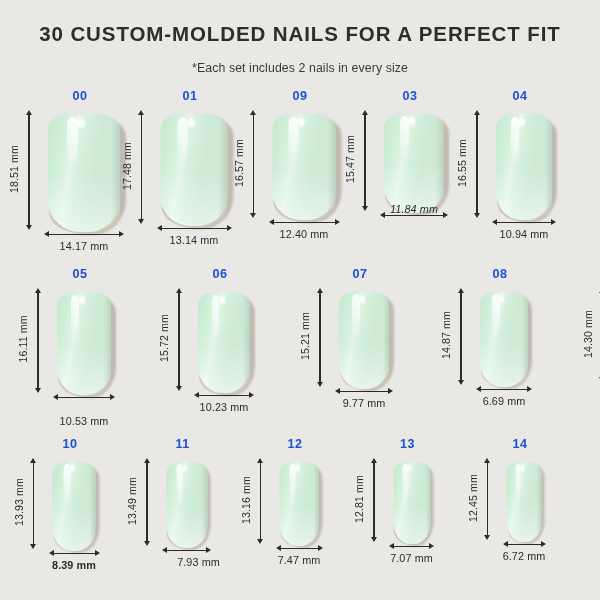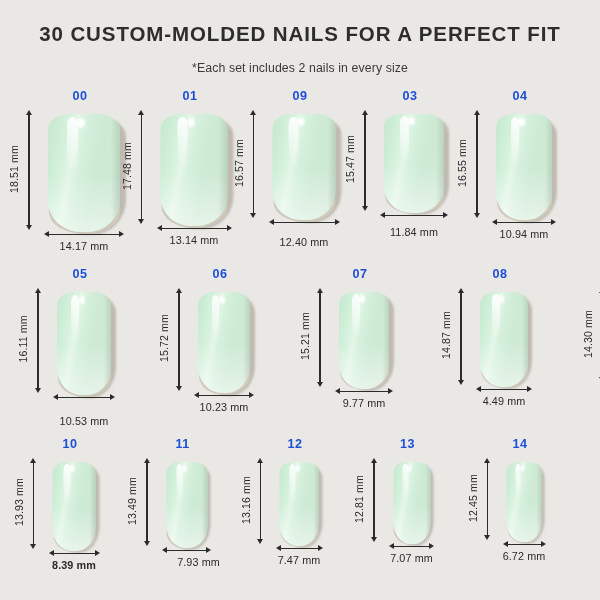--- a/index.html
+++ b/index.html
@@ -271,40 +271,40 @@
             <div class="nail">
               <div class="gloss"></div>
               <div class="gloss-dot"></div>
               <div class="sheen"></div>
               <div class="rim"></div>
             </div>
           </div>
           <div class="dim-v" style="left: 6.5px; top: 10px; height: 100px;"></div>
           <div class="dim-v-label" style="left: -31.5px; top: 53px; width: 48px; text-align: center;">16.57 mm</div>
           <div class="dim-h" style="left: 26.5px; top: 118px; width: 63px;"></div>
-          <div class="dim-h-label" style="top: 132px; left: 58px;">12.40 mm</div>
+          <div class="dim-h-label" style="top: 124px; left: 58px;">12.40 mm</div>
         </div>
       </div>
       <div class="cell">
         <div class="size-label">03</div>
         <div class="stage">
           <div class="nail-wrap" style="width: 60px; height: 99px; left: 58px; top: 10px;">
             <div class="shadow"></div>
             <div class="base"></div>
             <div class="nail">
               <div class="gloss"></div>
               <div class="gloss-dot"></div>
               <div class="sheen"></div>
               <div class="rim"></div>
             </div>
           </div>
           <div class="dim-v" style="left: 8px; top: 10px; height: 93px;"></div>
           <div class="dim-v-label" style="left: -30px; top: 49.5px; width: 48px; text-align: center;">15.47 mm</div>
           <div class="dim-h" style="left: 28px; top: 111px; width: 60px;"></div>
-          <div class="dim-h-label" style="top: 122px; left: 58px;">11.84 mm</div>
+          <div class="dim-h-label" style="top: 99px; left: 58px; font-style: italic;">11.84 mm</div>
         </div>
       </div>
       <div class="cell">
         <div class="size-label">04</div>
         <div class="stage">
           <div class="nail-wrap" style="width: 56px; height: 106px; left: 58px; top: 10px;">
             <div class="shadow"></div>
             <div class="base"></div>
             <div class="nail">
               <div class="gloss"></div>
@@ -387,21 +387,21 @@
             <div class="nail">
               <div class="gloss"></div>
               <div class="gloss-dot"></div>
               <div class="sheen"></div>
               <div class="rim"></div>
             </div>
           </div>
           <div class="dim-v" style="left: 14px; top: 10px; height: 89px;"></div>
           <div class="dim-v-label" style="left: -24px; top: 47.5px; width: 48px; text-align: center;">14.87 mm</div>
           <div class="dim-h" style="left: 34px; top: 107px; width: 48px;"></div>
-          <div class="dim-h-label" style="top: 113px; left: 58px;">4.49 mm</div>
+          <div class="dim-h-label" style="top: 113px; left: 58px;">6.69 mm</div>
         </div>
       </div>
       <div class="cell">
         <div class="size-label">09</div>
         <div class="stage">
           <div class="nail-wrap" style="width: 45px; height: 92px; left: 58px; top: 10px;">
             <div class="shadow"></div>
             <div class="base"></div>
             <div class="nail">
               <div class="gloss"></div>

